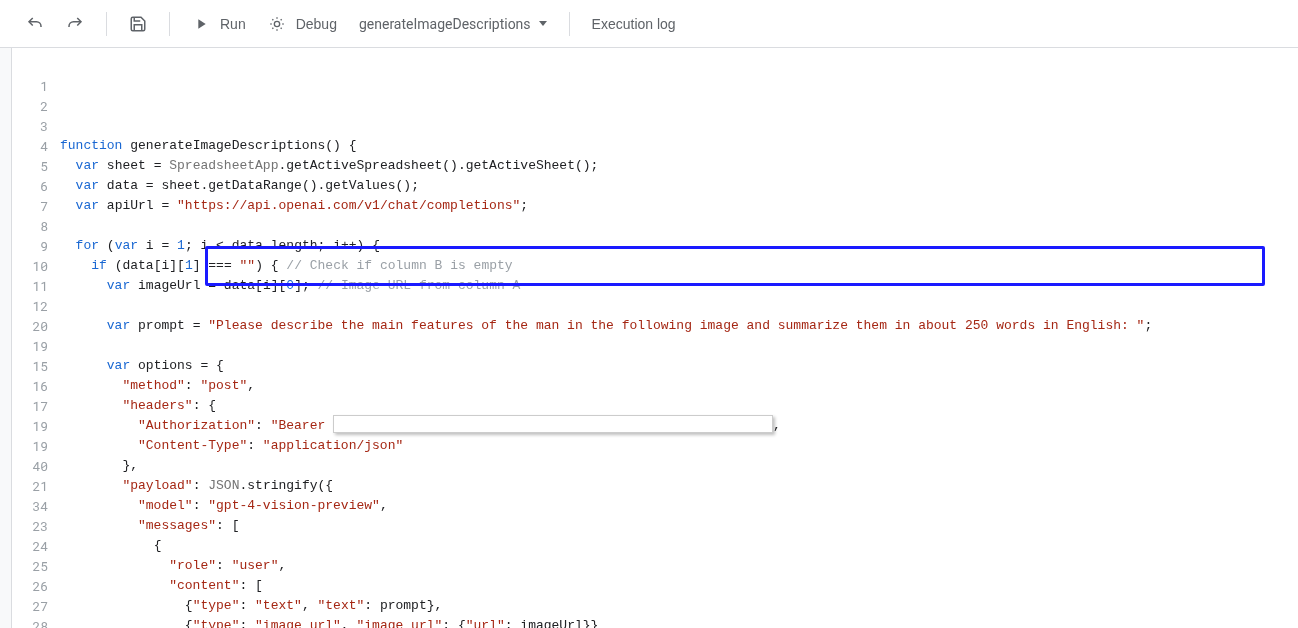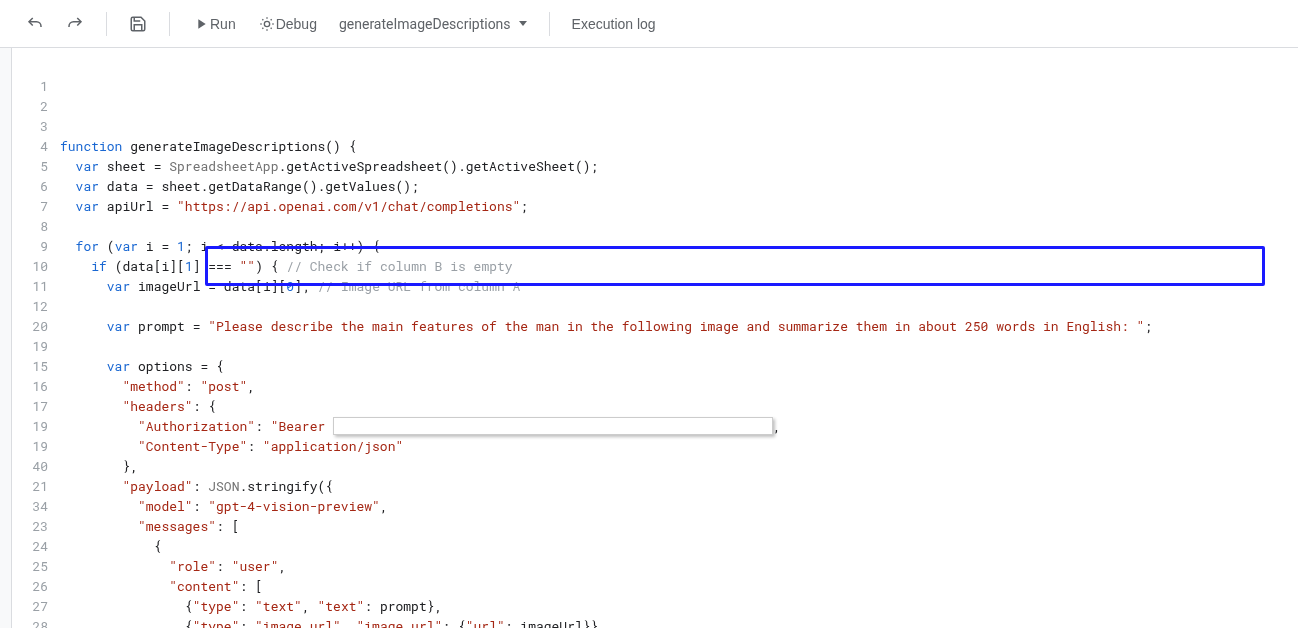--- a/index.html
+++ b/index.html
@@ -1,29 +1,29 @@
 <!DOCTYPE html>
 <html><head>
 <meta charset="utf-8">
 <style>
   * { margin: 0; padding: 0; box-sizing: border-box; }
   body { font-family: "Google Sans", Roboto, Arial, sans-serif; background: #fff; color: #202124; width: 1298px; height: 628px; overflow: hidden; }
   .toolbar { display: flex; align-items: center; height: 48px; padding: 0 18px; border-bottom: 1px solid #dadce0; gap: 6px; }
-  .tb-btn { background: none; border: none; cursor: pointer; padding: 6px 8px; border-radius: 4px; display: flex; align-items: center; gap: 0; color: #5f6368; font-size: 14px; }
+  .tb-btn { background: none; border: none; cursor: pointer; padding: 6px 8px; border-radius: 4px; display: flex; align-items: center; gap: 10px; color: #5f6368; font-size: 14px; }
   .icon { width: 18px; height: 18px; display: inline-flex; align-items: center; justify-content: center; }
   .sep { width: 1px; height: 24px; background: #dadce0; margin: 0 8px; }
   .dropdown { display: flex; align-items: center; gap: 4px; color: #5f6368; font-size: 14px; padding: 6px 8px; cursor: pointer; }
   .triangle { width: 0; height: 0; border-left: 4px solid transparent; border-right: 4px solid transparent; border-top: 5px solid #5f6368; margin-left: 4px; }
   
   .editor-wrap { display: flex; height: calc(628px - 48px); position: relative; }
   .sidebar-tab { width: 12px; border-right: 1px solid #dadce0; background: #f8f9fa; }
   .gutter { width: 48px; padding-top: 28px; text-align: right; color: #9aa0a6; font-family: "Roboto Mono", Menlo, Consolas, monospace; font-size: 13px; line-height: 20px; user-select: none; }
   .gutter div { padding-right: 12px; }
   .code { flex: 1; padding-top: 28px; font-family: "Roboto Mono", Menlo, Consolas, monospace; font-size: 13px; line-height: 20px; white-space: pre; overflow: hidden; position: relative; }
-  .line { height: 20px; }
+  .line { height: 20px; font-family: Liberation Mono, monospace; }
   
   .kw { color: #1967d2; }       
   .fn { color: #202124; }       
   .p  { color: #202124; }       
   .cls{ color: #737373; }       
   .num{ color: #1967d2; }
   .str{ color: #a52714; }       
   .com{ color: #9aa0a6; }
 
   .highlight-box { position: absolute; border: 3px solid #1a1aff; border-radius: 2px; pointer-events: none; }

